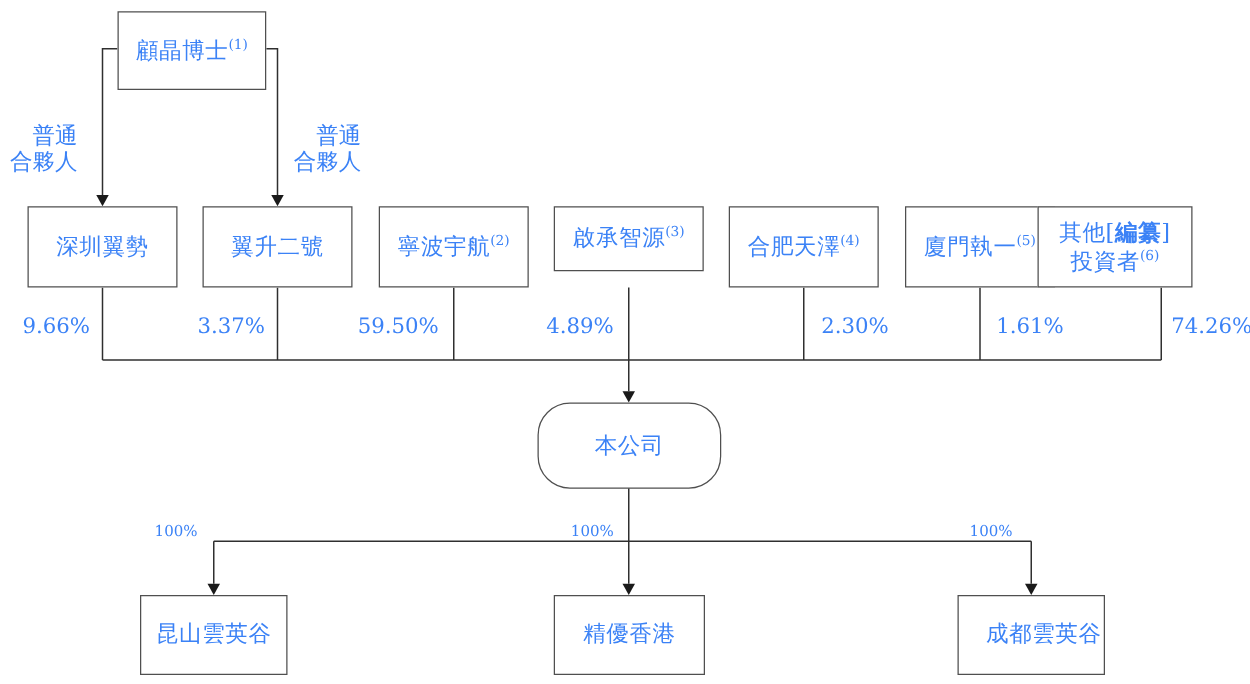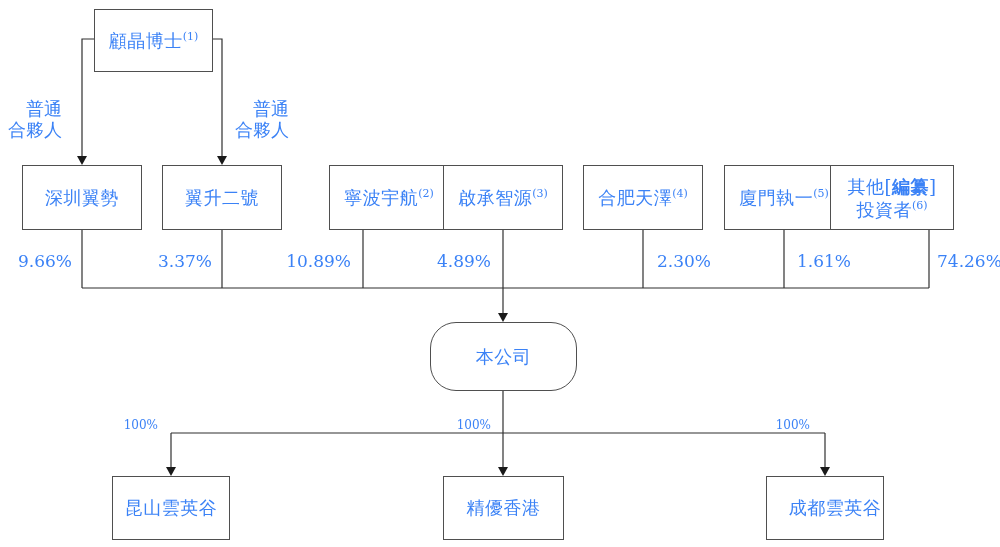--- a/index.html
+++ b/index.html
@@ -88,40 +88,40 @@
 合夥人</div>
   <div class="gp" style="left:227px;">普通
 合夥人</div>
 
   <div class="box" style="left:22px; top:165px; width:120px; height:65px;">
     <span><span>深圳翼勢</span><sup></sup></span>
   </div>
   <div class="box" style="left:162px; top:165px; width:120px; height:65px;">
     <span><span>翼升二號</span><sup></sup></span>
   </div>
-  <div class="box" style="left:303px; top:165px; width:120px; height:65px;margin-left:26px;">
+  <div class="box" style="left:303px; top:165px; width:120px; height:65px;">
     <span><span>寧波宇航</span><sup>(2)</sup></span>
   </div>
-  <div class="box" style="left:443px; top:165px; width:120px; height:65px;">
+  <div class="box" style="left:443px; top:165px; width:120px; height:52px;">
     <span><span>啟承智源</span><sup>(3)</sup></span>
   </div>
   <div class="box" style="left:583px; top:165px; width:120px; height:65px;">
     <span><span>合肥天澤</span><sup>(4)</sup></span>
   </div>
   <div class="box" style="left:724px; top:165px; width:120px; height:65px;">
     <span><span>廈門執一</span><sup>(5)</sup></span>
   </div>
   <div class="box" style="left:830px; top:165px; width:124px; height:65px; line-height:23px;">
     <span class="boxline"><span>其他[</span><span class="bold">編纂</span><span>]</span></span>
     <span class="boxline"><span>投資者</span><sup>(6)</sup></span>
   </div>
 
   <span class="pct r" style="right:928px;">9.66%</span>
   <span class="pct r" style="right:788px;">3.37%</span>
-  <span class="pct r" style="right:649px;">10.89%</span>
+  <span class="pct r" style="right:649px;">59.50%</span>
   <span class="pct r" style="right:509px;">4.89%</span>
   <span class="pct" style="left:657px;">2.30%</span>
   <span class="pct" style="left:797px;">1.61%</span>
   <span class="pct" style="left:937px;">74.26%</span>
 
   <div class="box" style="left:430px; top:322px; width:147px; height:69px;border-radius:26px;">
     <span>本公司</span>
   </div>
 
   <span class="subpct" style="right:842px;">100%</span>

